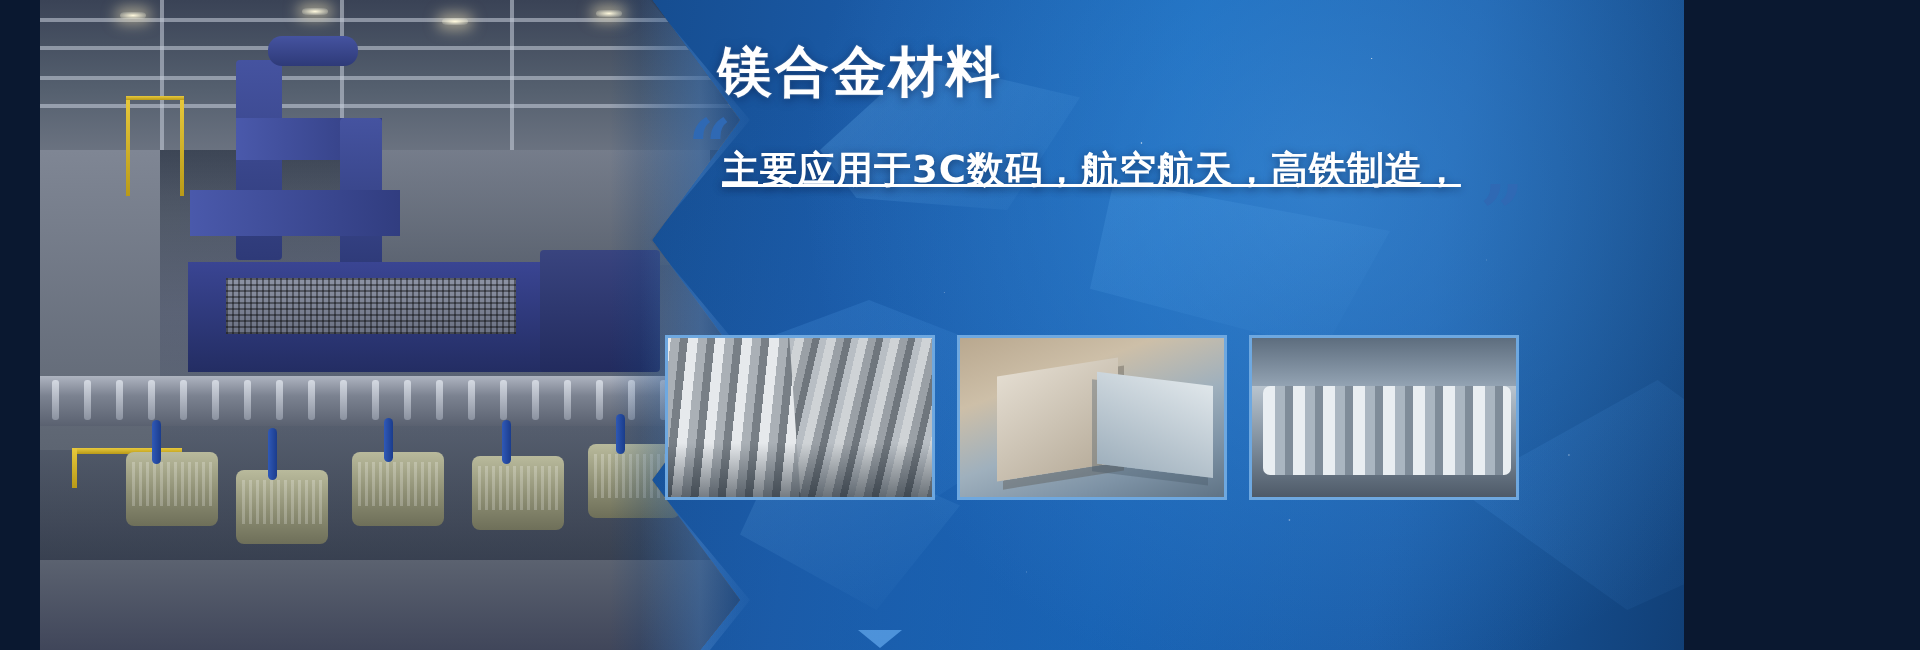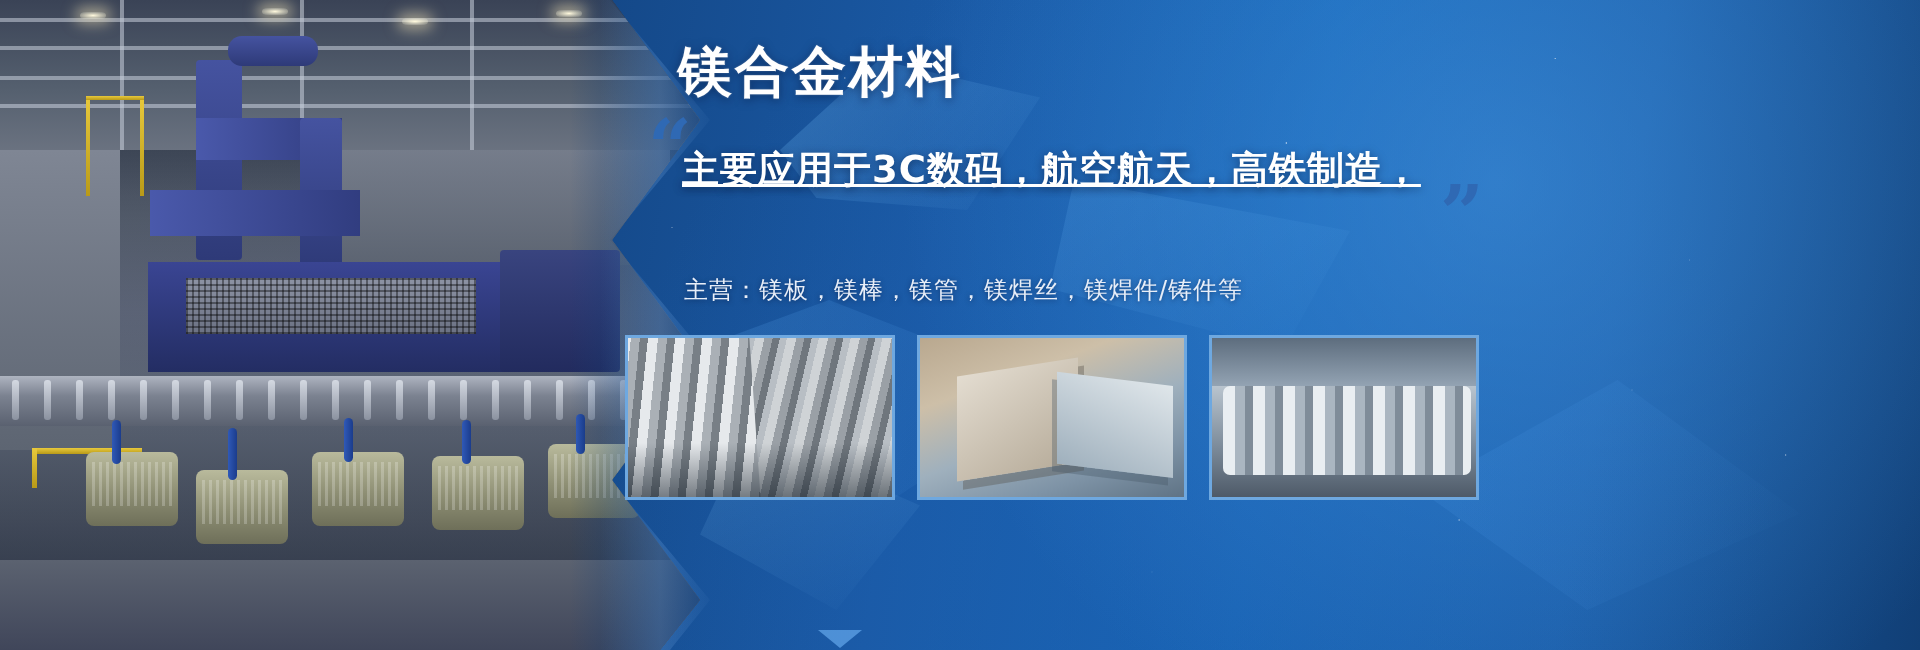--- a/index.html
+++ b/index.html
@@ -1,19 +1,20 @@
 <!DOCTYPE html>
 <html><head>
 <meta charset="utf-8">
 <style>
   html,body{margin:0;padding:0;background:#0a1830;}
   *{box-sizing:border-box;}
   .banner{
-    position:relative;width:1920px;height:650px;overflow:hidden;
+    position:relative;width:1644px;height:650px;overflow:hidden;
     font-family:"DejaVu Sans","Liberation Sans",sans-serif;
+    margin-left:40px;
   }
   
   .bg{position:absolute;inset:0;
     background:
       radial-gradient(circle at 78% 28%, rgba(70,150,225,.55) 0%, rgba(70,150,225,0) 38%),
       radial-gradient(circle at 62% 78%, rgba(30,95,175,.55) 0%, rgba(30,95,175,0) 45%),
       linear-gradient(100deg,#0c2c58 0%,#12417c 22%,#1a5aa6 48%,#1566b8 66%,#1a5da8 82%,#113f76 100%);
   }
   .bg-stars{position:absolute;inset:0;
     background-image:
@@ -231,21 +232,20 @@
 
     <div class="title">镁合金材料</div>
 
     <div class="quote-open">“</div>
     <div class="quote-close">”</div>
 
     <div class="sub">
       <div>主要应用于3C数码，航空航天，高铁制造，</div>
     </div>
 
-    <div class="mainline">主营：镁板，镁棒，镁管，镁焊丝，镁焊件/铸件等</div>
 
     <div class="thumbs">
       <div class="thumb t1"></div>
       <div class="thumb t2"></div>
       <div class="thumb t3"></div>
     </div>
   </div>
 
   <div class="arrow"></div>
 </div>

